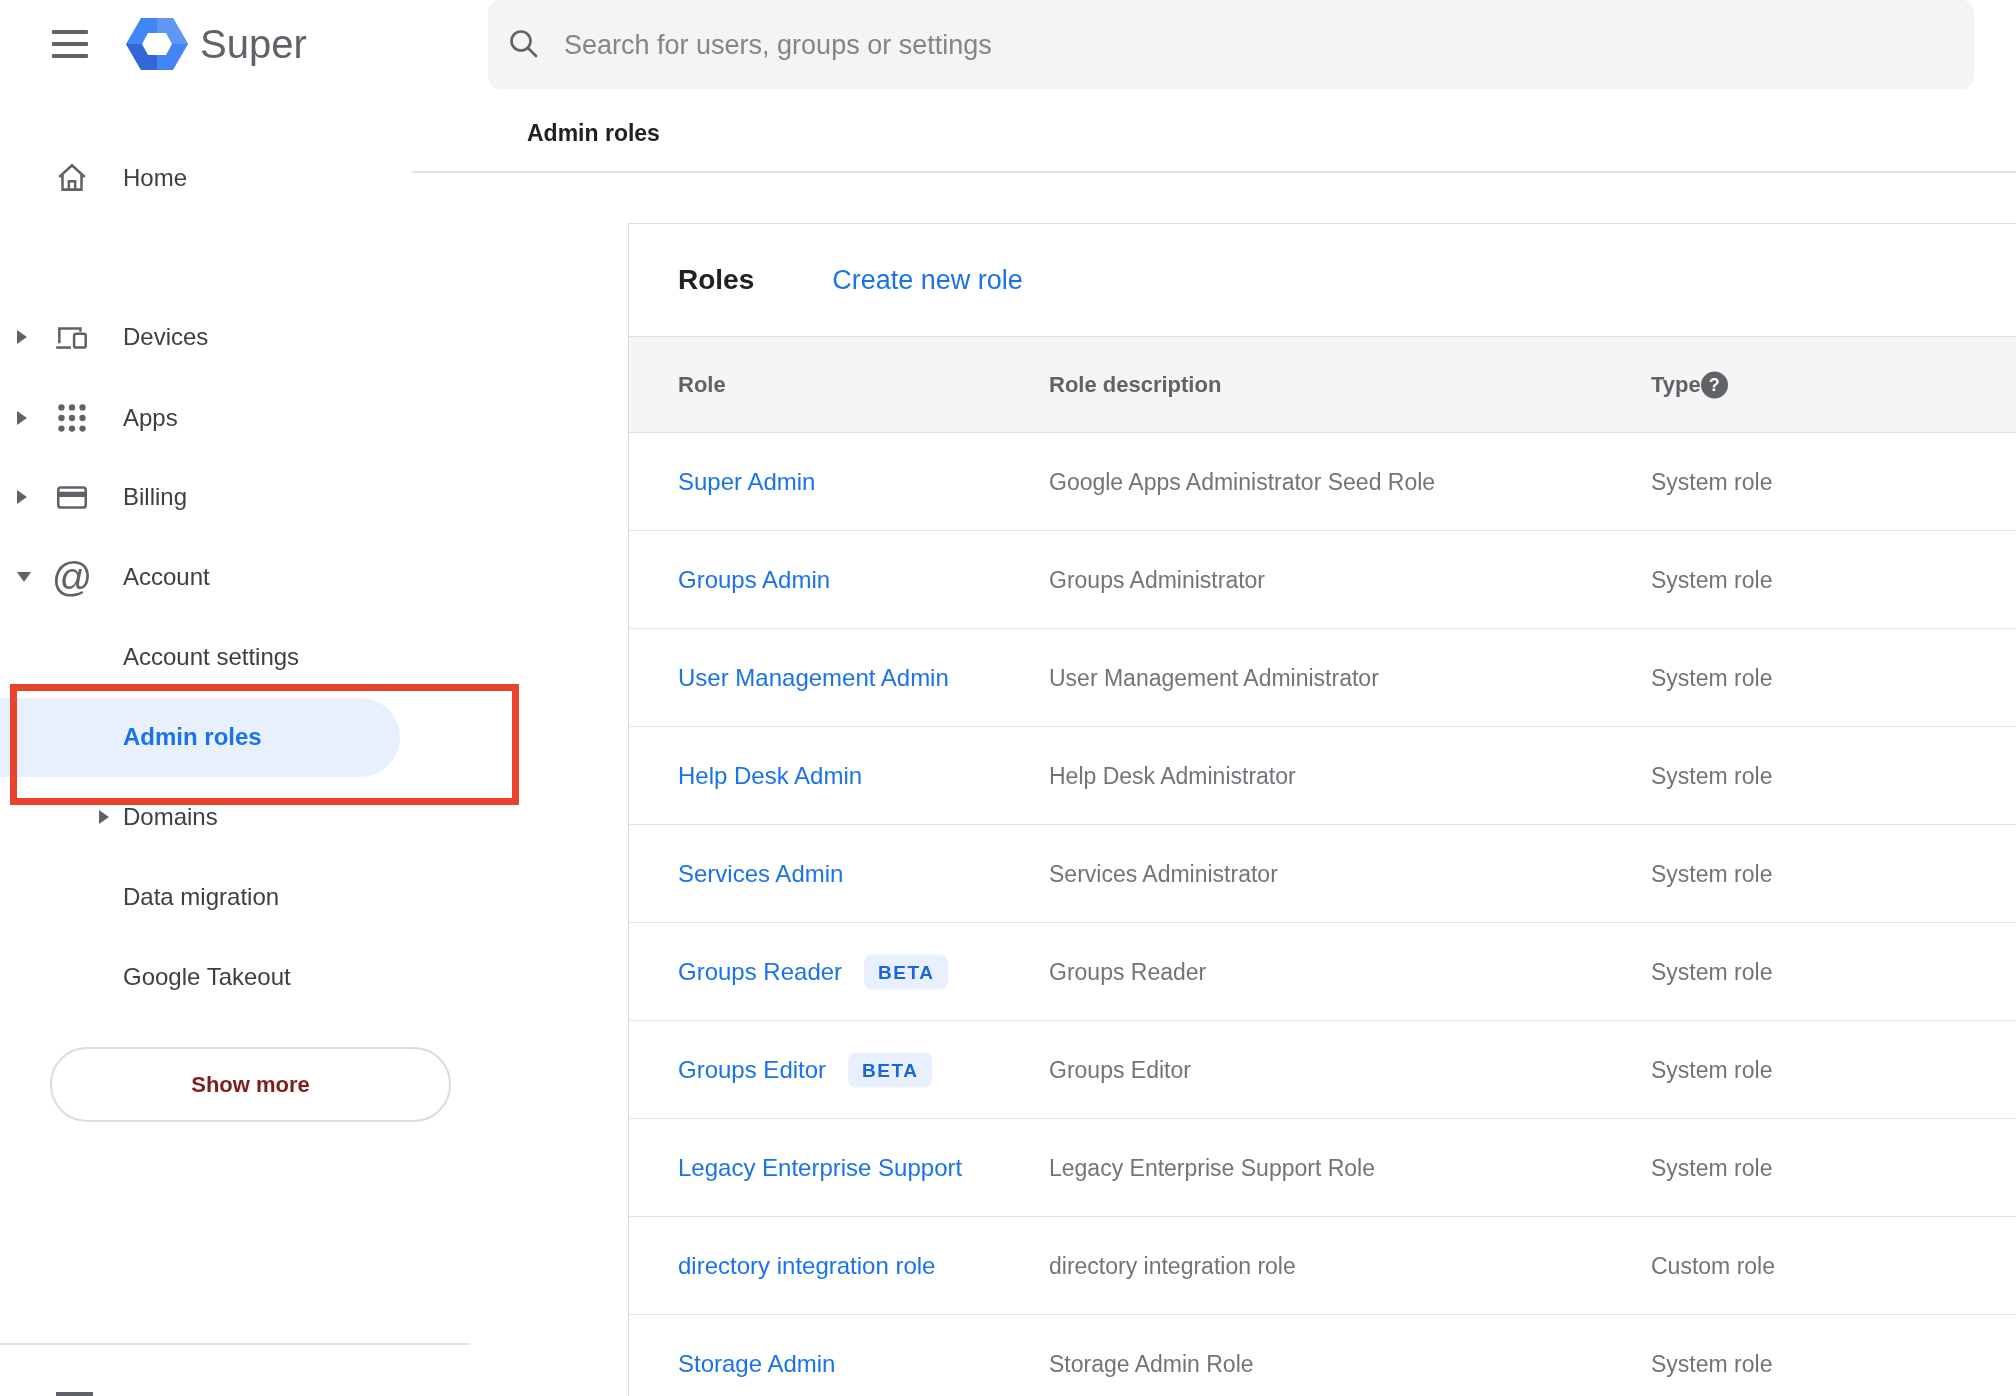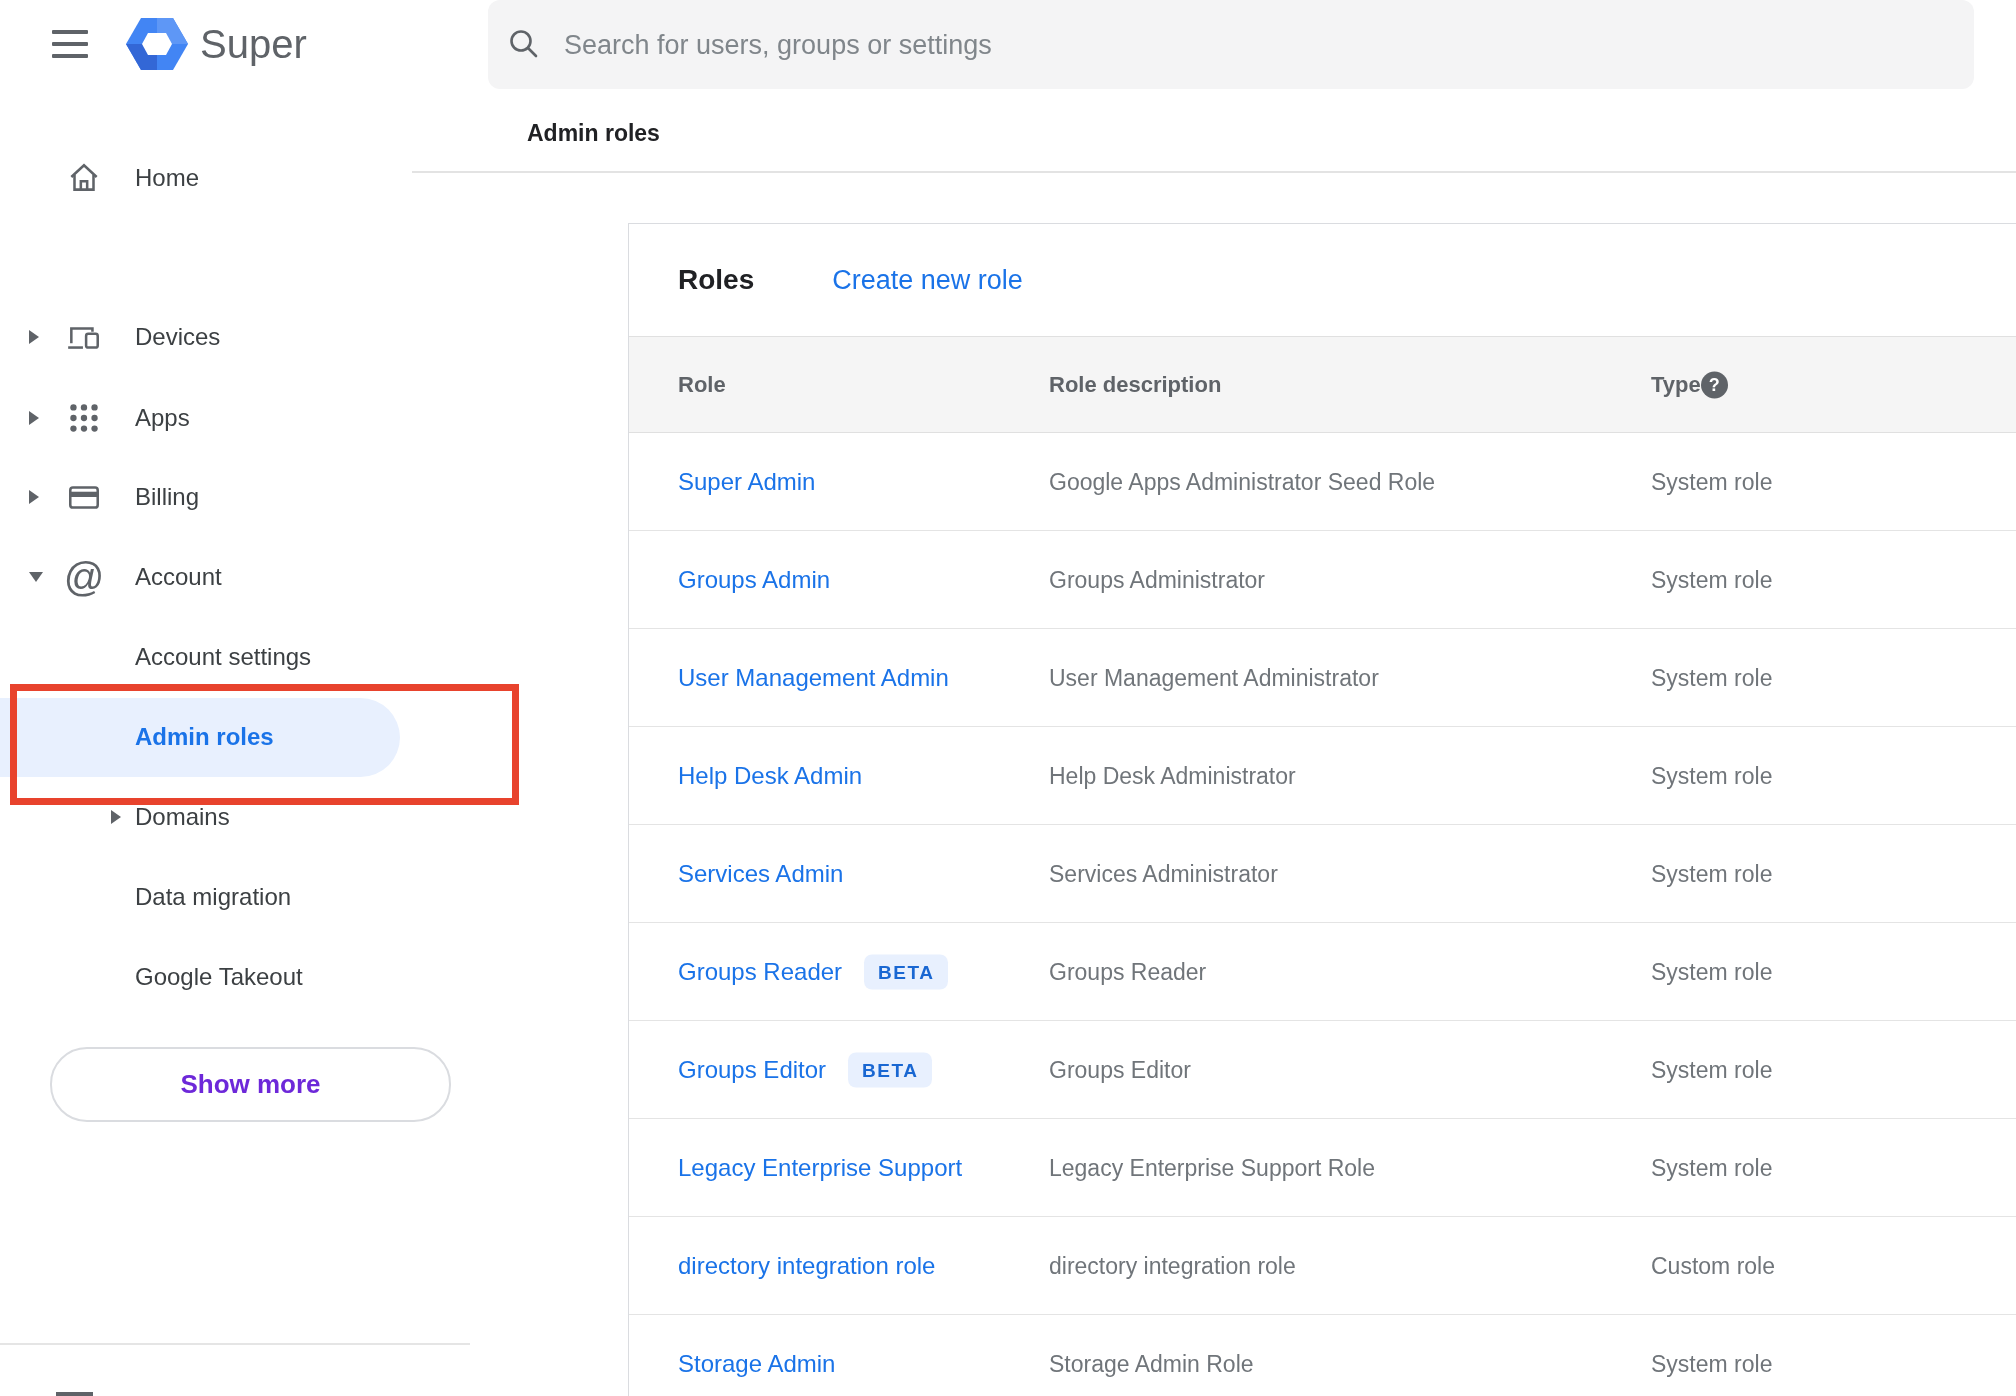--- a/index.html
+++ b/index.html
@@ -6,41 +6,41 @@
   #app{position:relative;width:2016px;height:1396px;overflow:hidden;background:#fff;
        font-family:"Liberation Sans","DejaVu Sans",sans-serif;color:#202124;}
 
   
   .hamburger{position:absolute;left:52px;top:30px;width:36px;height:28px;display:flex;
              flex-direction:column;justify-content:space-between;cursor:pointer;}
   .hamburger div{width:36px;height:4px;background:#5f6368;border-radius:1px;}
   .logo-hex{position:absolute;left:126px;top:16px;}
   .logo-text{position:absolute;left:200px;top:20px;font-size:40px;color:#5f6368;line-height:1.2;}
 
-  .nav-item{position:absolute;left:12px;width:412px;height:80px;display:flex;align-items:center;cursor:pointer;}
+  .nav-item{position:absolute;left:0;width:412px;height:80px;display:flex;align-items:center;cursor:pointer;}
   .nav-arrow{position:absolute;left:17px;width:0;height:0;
              border-left:10px solid #5f6368;border-top:7px solid transparent;border-bottom:7px solid transparent;}
   .nav-arrow.down{border-left:7px solid transparent;border-right:7px solid transparent;
                   border-top:10px solid #5f6368;border-bottom:none;}
   .nav-icon{position:absolute;left:52px;width:40px;height:40px;display:flex;align-items:center;justify-content:center;}
   .nav-icon svg{stroke:#5f6368;fill:none;stroke-width:2.4;}
   .at-glyph{font-size:40px;color:#5f6368;line-height:1;}
   .nav-label{position:absolute;left:123px;font-size:24px;color:#3c4043;}
   .sub-label{position:absolute;left:123px;font-size:24px;color:#3c4043;}
   .sub-arrow{position:absolute;left:99px;width:0;height:0;
              border-left:10px solid #5f6368;border-top:7px solid transparent;border-bottom:7px solid transparent;}
   .active-pill{position:absolute;left:0;top:698px;width:400px;height:79px;background:#e8f0fe;
                border-radius:0 40px 40px 0;}
   .active .sub-label{color:#1a73e8;font-weight:bold;}
   .red-box{position:absolute;left:10px;top:684px;width:495px;height:107px;
            border:7px solid #e8432d;z-index:30;pointer-events:none;}
 
   .show-more{position:absolute;left:50px;top:1047px;width:397px;height:71px;border:2px solid #dadce0;
              border-radius:37px;display:flex;align-items:center;justify-content:center;cursor:pointer;background:#fff;}
-  .show-more span{font-size:26px;color:#6d28d9;font-weight:bold;}
+  .show-more span{font-size:22px;color:#7f1d1d;font-weight:bold;}
   .sidebar-bottom-divider{position:absolute;left:0;top:1343px;width:470px;height:2px;background:#e5e5e5;}
   .partial-icon{position:absolute;left:56px;top:1392px;width:37px;height:4px;background:#5f6368;}
 
   
   .searchbar{position:absolute;left:488px;top:0;width:1486px;height:89px;background:#f4f4f5;border-radius:12px;}
   .search-icon{position:absolute;left:506px;top:26px;}
   .search-input{position:absolute;left:562px;top:0;width:1000px;height:89px;border:none;background:transparent;
                 font-size:27px;color:#3c4043;outline:none;font-family:inherit;}
   .search-input::placeholder{color:#80868b;}
   .breadcrumb{position:absolute;left:527px;top:120px;font-size:23px;font-weight:bold;color:#202124;}

